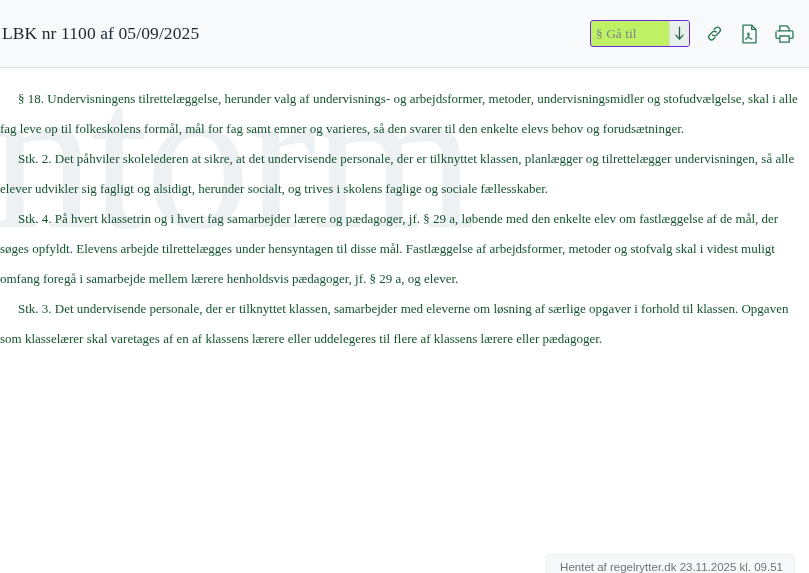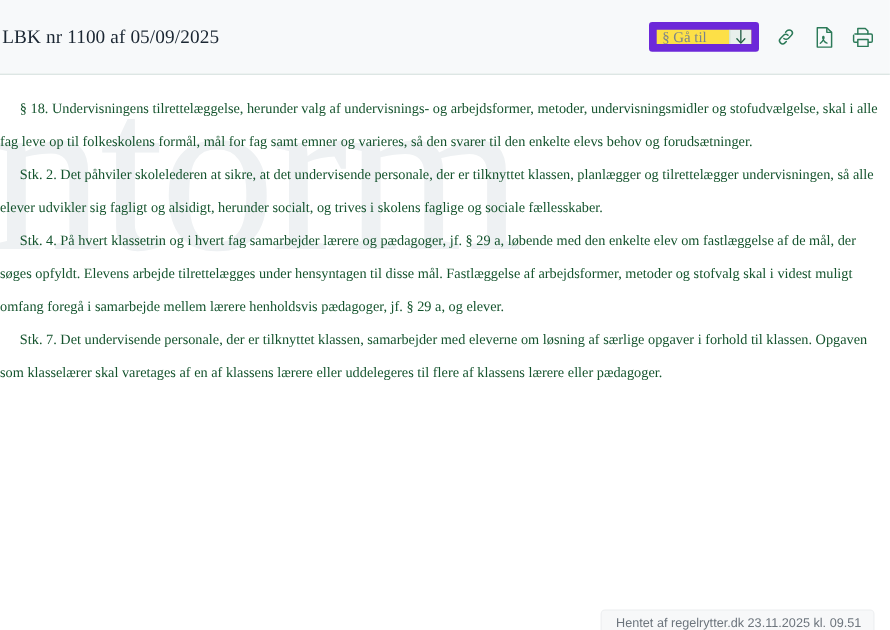--- a/index.html
+++ b/index.html
@@ -40,23 +40,23 @@
     align-items: center;
     gap: 13px;
   }
 
   
   #goto-combo {
     display: flex;
     align-items: stretch;
     height: 27px;
     width: 100px;
-    border: 7px solid #6d28d9;
+    border: 1px solid #6d28d9;
     border-radius: 3px;
-    background: #fde047;
+    background: #bef264;
     overflow: hidden;
   }
   #goto-input {
     flex: 1 1 auto;
     border: none;
     outline: none;
     background: transparent;
     font-family: "Liberation Serif", "DejaVu Serif", serif;
     font-size: 13.5px;
     color: #6a7179;
@@ -206,20 +206,20 @@
     <p class="para">
       <span class="marker stk">Stk. 2.</span><span> Det påhviler skolelederen at sikre, at det undervisende personale, der er tilknyttet klassen, planlægger og tilrettelægger undervisningen, så alle elever udvikler sig fagligt og alsidigt, herunder socialt, og trives i skolens faglige og sociale fællesskaber.</span>
     </p>
 
 
     <p class="para">
       <span class="marker stk">Stk. 4.</span><span> På hvert klassetrin og i hvert fag samarbejder lærere og pædagoger, jf. § 29 a, løbende med den enkelte elev om fastlæggelse af de mål, der søges opfyldt. Elevens arbejde tilrettelægges under hensyntagen til disse mål. Fastlæggelse af arbejdsformer, metoder og stofvalg skal i videst muligt omfang foregå i samarbejde mellem lærere henholdsvis pædagoger, jf. § 29 a, og elever.</span>
     </p>
 
     <p class="para">
-      <span class="marker stk">Stk. 7.</span><span> Det undervisende personale, der er tilknyttet klassen, samarbejder med eleverne om løsning af særlige opgaver i forhold til klassen. Opgaven som klasselærer skal varetages af en af klassens lærere eller uddelegeres til flere af klassens lærere eller pædagoger.</span>
+      <span class="marker stk">Stk. 3.</span><span> Det undervisende personale, der er tilknyttet klassen, samarbejder med eleverne om løsning af særlige opgaver i forhold til klassen. Opgaven som klasselærer skal varetages af en af klassens lærere eller uddelegeres til flere af klassens lærere eller pædagoger.</span>
     </p>
 
   </div>
 
   <div id="footer-badge">Hentet af regelrytter.dk 23.11.2025 kl. 09.51</div>
 
 </div>
 
 </body></html>

